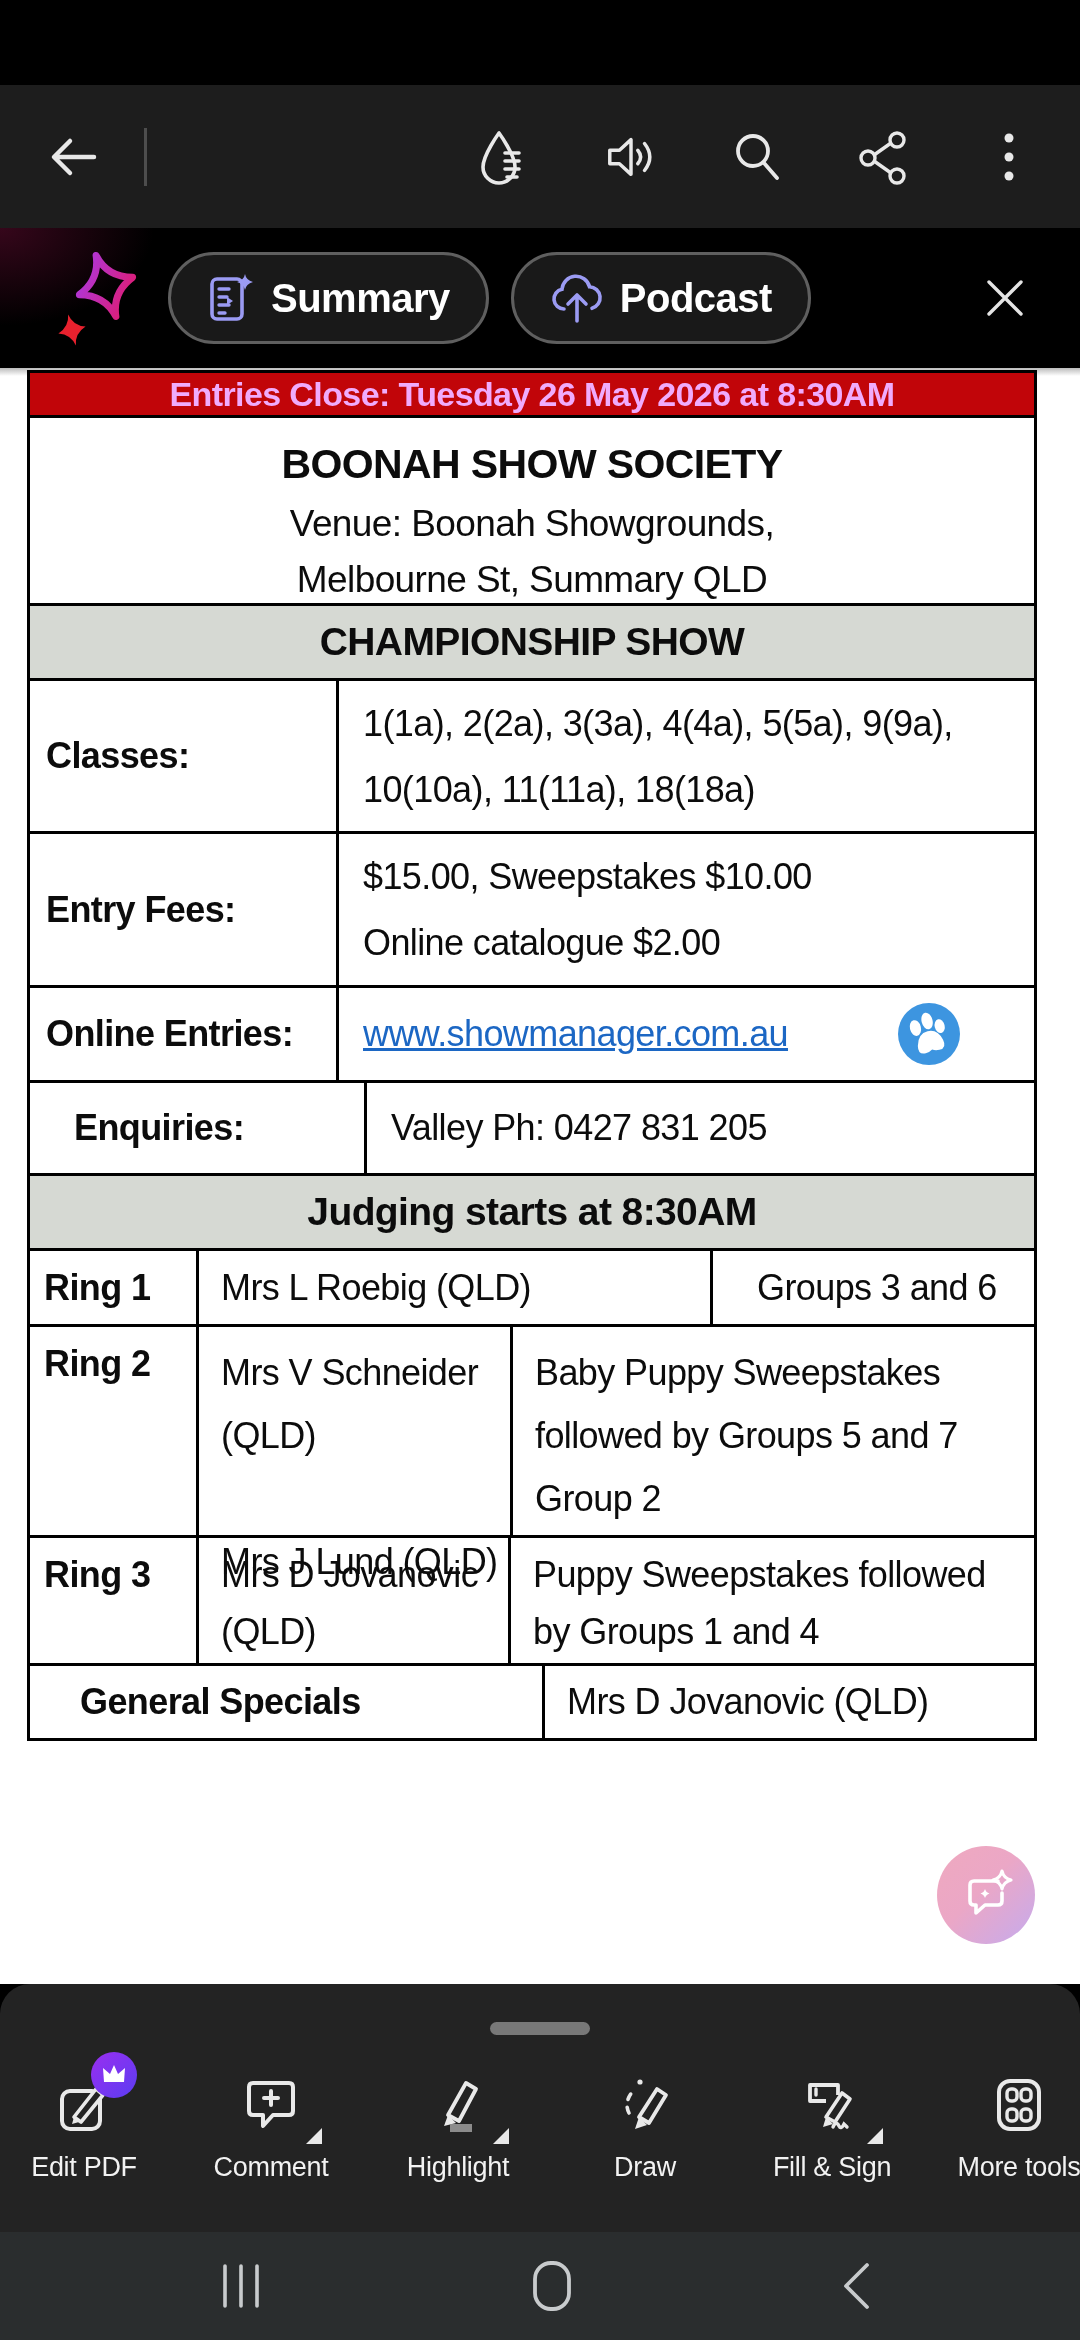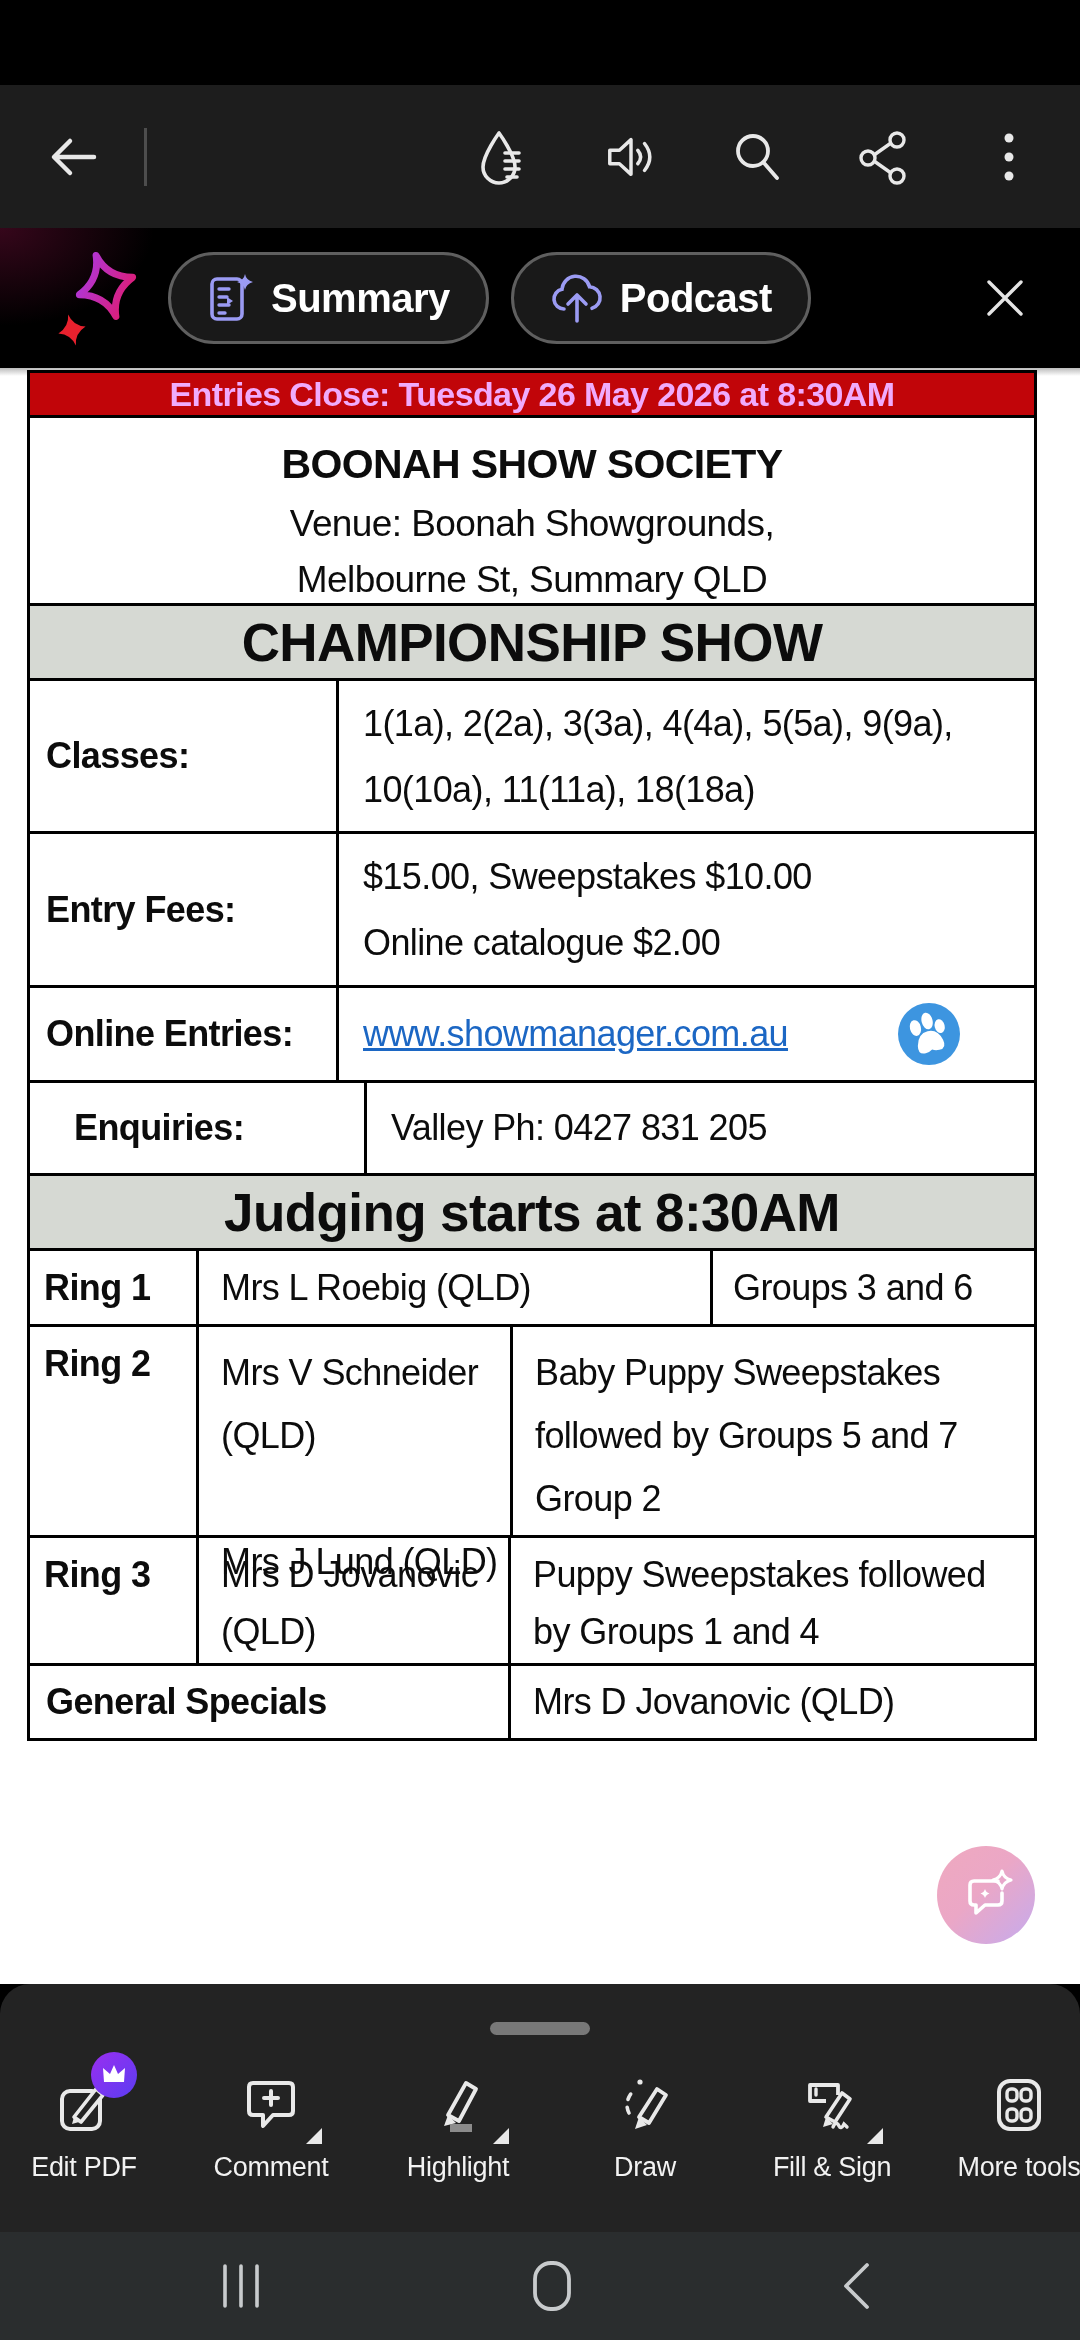--- a/index.html
+++ b/index.html
@@ -43,47 +43,47 @@
   .c:last-child { border-right:none; }
 
   .banner { height:45px; background:#c10509; display:flex; align-items:center; justify-content:center; }
   .banner-text { color:#f0abfc; font-size:34px; font-weight:bold; }
 
   .titleblock { height:188px; flex-direction:column; align-items:center; padding-top:14px; }
   .doc-title { font-size:41px; font-weight:bold; line-height:64px; text-align:center; }
   .doc-venue { font-size:37px; line-height:56px; text-align:center; }
 
   .sechead { height:75px; background:#d6d9d3; align-items:center; justify-content:center; }
-  .sechead-text { font-size:53px; font-weight:bold; }
+  .sechead-text { font-size:39px; font-weight:bold; }
 
   .lbl { font-size:36px; font-weight:bold; padding-left:16px; }
   .val { font-size:36px; }
 
   .row-classes { height:153px; } .row-fees { height:154px; }
   .row-online { height:95px; }  .row-enq { height:93px;padding-left:28px; }
   .col-label { width:309px; display:flex; align-items:center; }
   .col-value { flex:1; padding:10px 8px 0 24px; line-height:66px; }
   .col-value-center { flex:1; display:flex; align-items:center; padding-left:24px; }
 
   .link { color:#1c67c4; text-decoration:underline; font-size:36px; }
   .paw-badge { margin-left:auto; margin-right:74px; width:62px; height:62px; }
 
   .row-ring1 { height:76px; } .row-ring2 { height:211px; }
   .row-ring3 { height:128px; } .row-specials { height:72px; }
   .ring-label-col { width:169px; display:flex; padding-left:14px; }
   .ring-label-col.center { align-items:center; }
   .ring-label-col.top { padding-top:16px; }
   .judge-mid { width:514px; display:flex; align-items:center; padding-left:22px; }
-  .groups-col { flex:1; display:flex; align-items:center; padding-left:20px; }
+  .groups-col { flex:1; display:flex; align-items:center; padding-left:20px;margin-left:24px; }
   .judge-col2 { width:314px; padding:14px 6px 0 22px; line-height:63px; font-size:36px; }
   .desc-col2 { flex:1; padding:14px 10px 0 22px; line-height:63px; font-size:36px; }
   .judge-col3 { width:312px; padding:8px 6px 0 22px; line-height:57px; font-size:36px; }
   .desc-col3 { flex:1; padding:8px 10px 0 22px; line-height:57px; font-size:36px; }
   .para2 { margin-top:63px; }
-  .specials-label-col { width:481px; display:flex; align-items:center; }
+  .specials-label-col { width:481px; display:flex; align-items:center;margin-left:34px; }
   .specials-val-col { flex:1; display:flex; align-items:center; padding-left:22px; }
 
   
   .fab { position:absolute; left:937px; top:1478px; width:98px; height:98px; border-radius:50%;
          background:linear-gradient(135deg, #efa9bf 0%, #eba7c6 45%, #c5abee 100%);
          display:flex; align-items:center; justify-content:center; }
 
   
   .bottom-panel { position:absolute; top:1984px; left:0; width:1080px; height:248px;
                   background:#232323; border-radius:30px 30px 0 0; }

